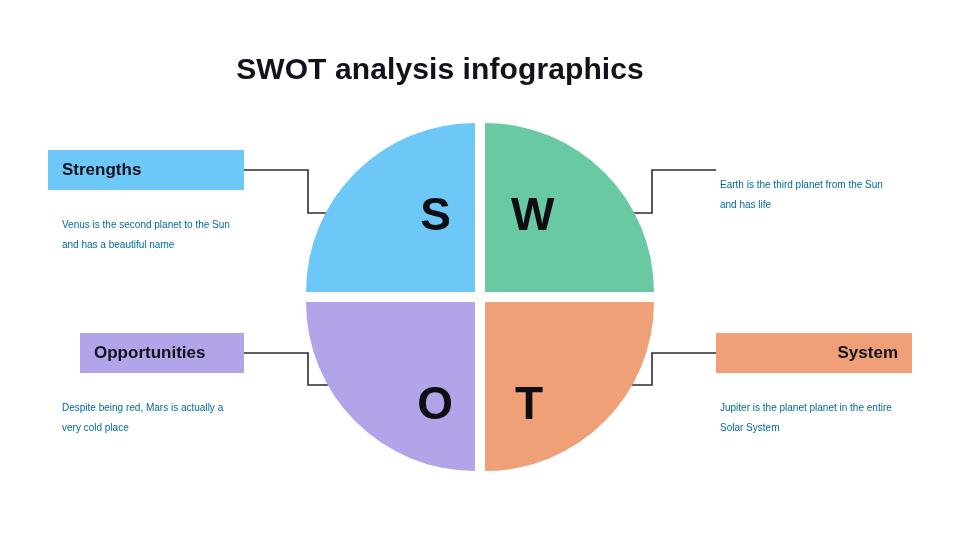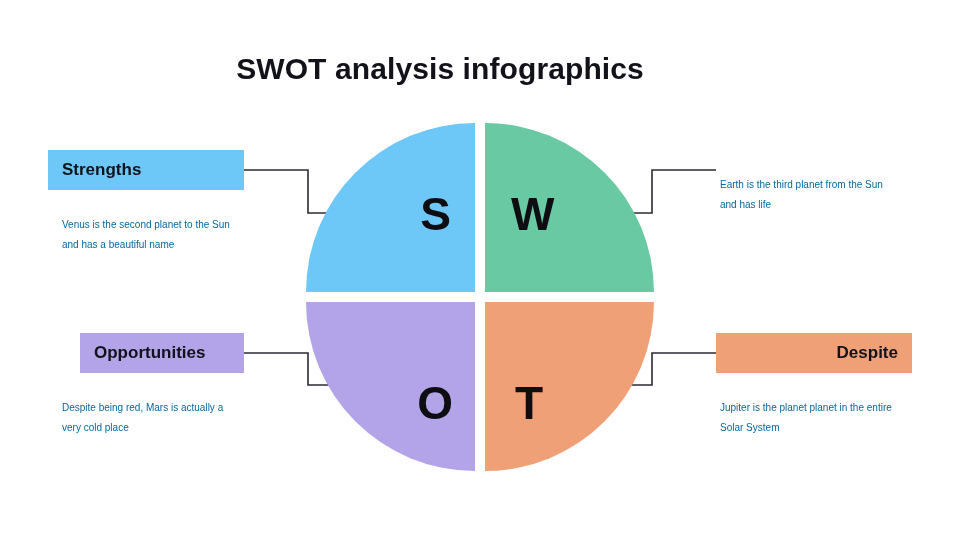--- a/index.html
+++ b/index.html
@@ -165,17 +165,17 @@
   <div class="block right row1">
     <div class="block-body">Earth is the third planet from the Sun and has life</div>
   </div>
 
   <div class="block left row2">
     <div class="block-header hdr-opportunities">Opportunities</div>
     <div class="block-body">Despite being red, Mars is actually a very cold place</div>
   </div>
 
   <div class="block right row2">
-    <div class="block-header hdr-threats">Despite</div>
+    <div class="block-header hdr-threats">System</div>
     <div class="block-body">Jupiter is the planet planet in the entire Solar System</div>
   </div>
 
 </div>
 
 </body></html>

